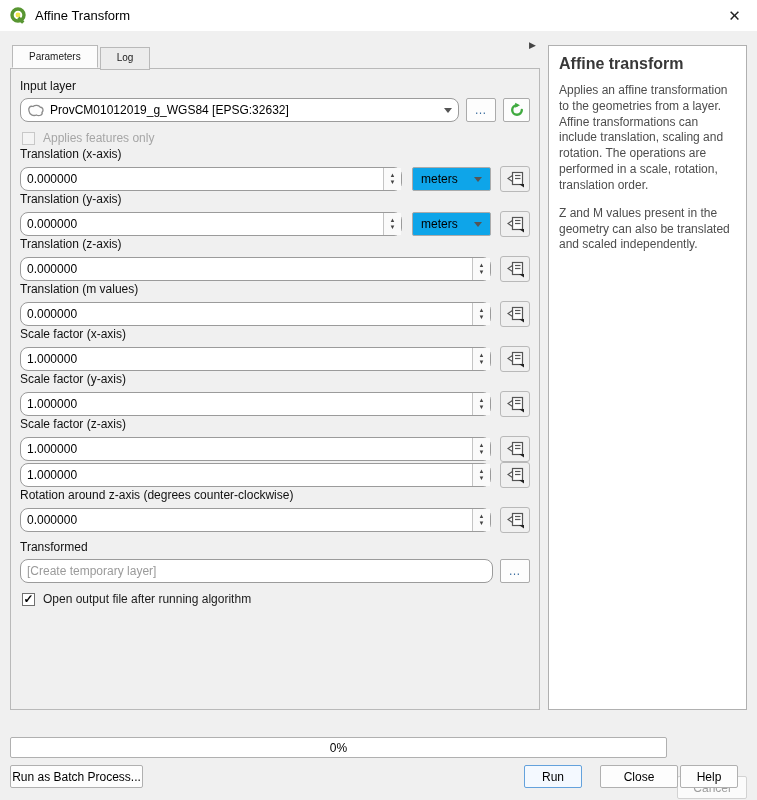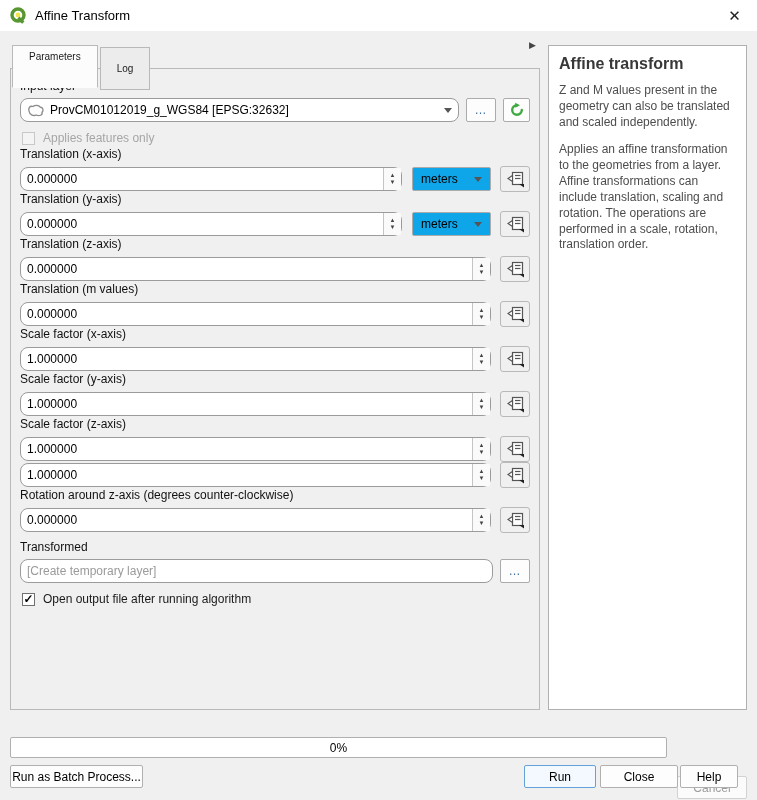--- a/index.html
+++ b/index.html
@@ -40,21 +40,21 @@
     margin-right: 2px;
     font-size: 10px;
     position: relative;
   }
   .tab.active {
     background: #fcfcfc;
     border-bottom: 1px solid #fcfcfc;
     top: 0;
     z-index: 3;
   }
-  .tab.inactive { top: 2px; padding: 15px 16px; }
+  .tab.inactive { top: 2px; padding: 4px 16px; }
 
   
   .main-panel {
     position: absolute;
     left: 10px; top: 68px;
     width: 530px; height: 642px;
     border: 1px solid #b9b9b9;
     background: #f0f0f0;
     padding: 10px 9px 8px 9px;
     overflow: hidden;
@@ -181,21 +181,21 @@
     position: absolute;
     height: 23px;
     background: #fdfdfd;
     border: 1px solid #b0b0b0;
     border-radius: 2px;
     display: flex; align-items: center; justify-content: center;
     font-size: 12px; color: #000;
   }
   .btn-cancel { left: 677px; top: 776px; width: 70px; color: #9e9e9e; border-color: #d2d2d2; background: #fbfbfb; }
   .btn-batch  { left: 10px;  top: 765px; width: 133px; }
-  .btn-run    { left: 524px; top: 765px; width: 72px; border-color: #64a2dc; background: #f4f9ff; }
+  .btn-run    { left: 524px; top: 765px; width: 58px; border-color: #64a2dc; background: #f4f9ff; }
   .btn-close  { left: 600px; top: 765px; width: 78px; }
   .btn-help   { left: 680px; top: 765px; width: 58px; }
 </style>
 </head>
 <body>
 
 <div class="titlebar">
   <svg class="app-icon" viewBox="0 0 18 18">
     <circle cx="8" cy="8" r="6" fill="none" stroke="#589632" stroke-width="3.4"></circle>
     <circle cx="8" cy="8" r="2.4" fill="#f0e64a"></circle>
@@ -460,22 +460,22 @@
     <span class="checkbox-label">Open output file after running algorithm</span>
   </div>
 
 </div>
 
 <div class="splitter-arrow">▶</div>
 
 <div class="help-panel">
   <div class="help-title">Affine transform</div>
   <div id="help-body">
+      <p>Applies an affine transformation to the geometries from a layer. Affine transformations can include translation, scaling and rotation. The operations are performed in a scale, rotation, translation order.</p>
       <p>Z and M values present in the geometry can also be translated and scaled independently.</p>
-      <p>Applies an affine transformation to the geometries from a layer. Affine transformations can include translation, scaling and rotation. The operations are performed in a scale, rotation, translation order.</p>
     </div>
 </div>
 
 <div class="progress-bar">
   <span>0%</span>
 </div>
 <div class="btn btn-cancel">Cancel</div>
 <div class="btn btn-batch">Run as Batch Process...</div>
 <div class="btn btn-run">Run</div>
 <div class="btn btn-close">Close</div>

